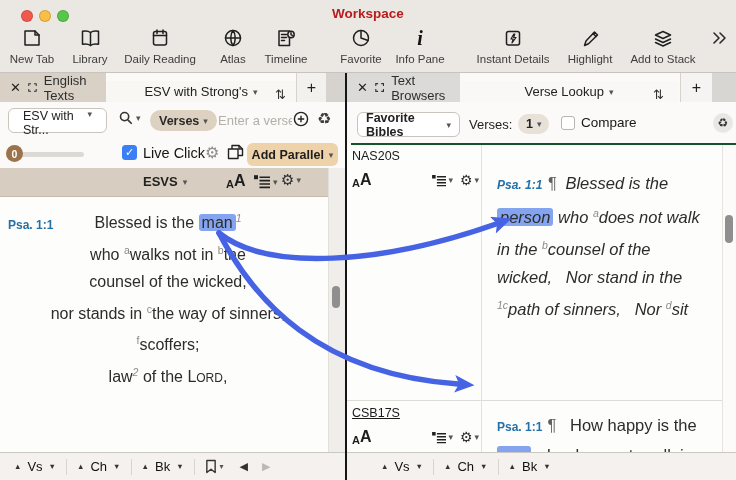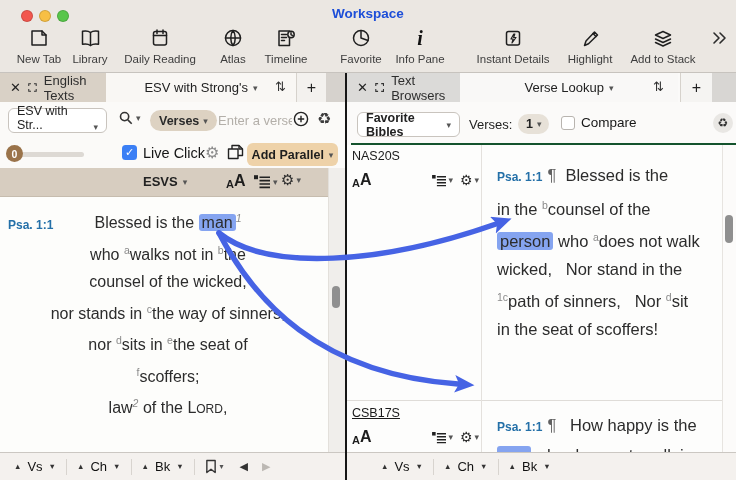--- a/index.html
+++ b/index.html
@@ -4,55 +4,55 @@
 <style>
   * { margin:0; padding:0; box-sizing:border-box; }
   html,body { width:736px; height:480px; overflow:hidden; }
   body { position:relative; font-family:"Liberation Sans","DejaVu Sans",sans-serif; background:#fff; color:#2c2c2c; }
 
   
   .header { position:absolute; left:0; top:0; width:736px; height:73px; background:#ebe7e2; border-bottom:1px solid #c7c3be; }
   .traffic { position:absolute; left:21px; top:10px; display:flex; gap:6px; }
   .traffic span { width:12px; height:12px; border-radius:50%; display:block; border:0.5px solid rgba(0,0,0,.15); }
   .t-red{ background:#f2574e; } .t-yellow{ background:#f7bf45; } .t-green{ background:#58c64a; }
-  .win-title { position:absolute; left:0; right:0; top:6px; text-align:center; font-size:13.5px; font-weight:bold; color:#1d4ed8; }
+  .win-title { position:absolute; left:0; right:0; top:6px; text-align:center; font-size:13.5px; font-weight:bold; color:#b91c1c; }
   .tb-item { position:absolute; top:26px; height:44px; text-align:center; cursor:default; }
   .tb-item .ticon { height:24px; display:flex; align-items:center; justify-content:center; }
   .tb-item .tlabel { font-size:11.5px; color:#3d3d3d; margin-top:3px; white-space:nowrap; }
   .tb-item svg { stroke:#1f1f1f; fill:none; stroke-width:1.5; stroke-linecap:round; stroke-linejoin:round; }
   .info-i { font-family:"Liberation Serif","DejaVu Serif",serif; font-style:italic; font-weight:bold; font-size:20px; color:#111; }
   .tb-overflow { position:absolute; right:8px; top:30px; }
 
   
   .pane { position:absolute; top:73px; height:379px; }
   .left-pane { left:0; width:345px; background:#fbfaf8; }
   .right-pane { left:347px; width:389px; background:#fbfaf9; }
   .pane-divider { position:absolute; left:345px; top:73px; width:2px; height:407px; background:#161616; z-index:6; }
 
   
   .tabbar { position:absolute; left:0; top:0; right:0; height:29px; }
   .zone { position:absolute; top:0; bottom:0; display:flex; align-items:center; gap:7px; padding-left:10px; font-size:13px; color:#2e2e2e; }
   .zone-left { left:0; width:106px; background:#d9d1c6; }
   .zone-right { left:0; width:113px; background:#dbdad8; }
   .icon-x { font-size:13px; color:#222; cursor:default; }
-  .tab-active { position:absolute; top:0; bottom:0; background:#f9f7f4; display:flex; align-items:center; justify-content:center; gap:5px; font-size:13px; color:#222; }
+  .tab-active { position:absolute; top:8px; bottom:0; background:#f9f7f4; display:flex; align-items:center; justify-content:center; gap:5px; font-size:13px; color:#222; }
   .tab-active-left { left:106px; width:190px; }
   .tab-active-right { left:113px; width:218px; background:#f9f8f7; }
   .sort-glyph { position:absolute; top:6px; font-size:13px; color:#333; }
   .plus-area { position:absolute; top:0; bottom:0; display:flex; align-items:center; justify-content:center; font-size:16px; color:#222; border-left:1px solid #d6d2cc; }
   .plus-left { left:296px; width:30px; background:#f3f1ee; }
   .plus-right { left:333px; width:32px; background:#f5f4f2; }
   .tab-rest { position:absolute; top:0; bottom:0; right:0; }
   .rest-left { left:326px; background:#d6d2cd; }
   .rest-right { left:365px; background:#d8d6d3; }
   .caret { font-size:9px; color:#555; }
 
   
   .search-row { position:absolute; left:0; top:29px; width:345px; height:37px; background:#fbfaf8; }
-  .mod-btn { position:absolute; left:8px; top:6px; width:99px; height:25px; background:#fff; border:1px solid #c9c4be; border-radius:6px; display:flex; align-items:flex-end; justify-content:space-between; padding:0 8px; font-size:12.5px; color:#222; }
+  .mod-btn { position:absolute; left:8px; top:6px; width:99px; height:25px; background:#fff; border:1px solid #c9c4be; border-radius:6px; display:flex; align-items:flex-start; justify-content:space-between; padding:0 14px; font-size:12.5px; color:#222; }
   .mag-wrap { position:absolute; left:119px; top:9px; display:flex; align-items:center; gap:3px; }
   .scope-pill { position:absolute; left:150px; top:8px; height:21px; background:#ddd2c2; border-radius:10.5px; display:flex; align-items:center; gap:4px; padding:0 9px; font-size:12.5px; font-weight:bold; color:#2a2a2a; }
   .verse-input { position:absolute; left:218px; top:7px; width:74px; height:23px; border:none; background:transparent; font-size:13px; color:#444; font-family:inherit; }
   .verse-input::placeholder { color:#b3afa9; }
   .circle-plus { position:absolute; left:293px; top:9px; }
   .recycle-left { position:absolute; left:317px; top:7px; font-size:16px; color:#3b3b3b; }
 
   .live-row { position:absolute; left:0; top:66px; width:345px; height:29px; background:#fbfaf8; }
   .hit-track { position:absolute; left:14px; top:13px; width:70px; height:4.5px; background:#ddd9d4; border-radius:2.5px; }
   .hit-badge { position:absolute; left:6px; top:6px; width:17px; height:17px; border-radius:50%; background:#9a734a; color:#fff; font-size:10.5px; font-weight:bold; display:flex; align-items:center; justify-content:center; }
@@ -96,21 +96,21 @@
   .browser-content { position:absolute; left:0; top:72px; right:0; bottom:0; background:#fdfdfc; }
   .module-col-divider { position:absolute; left:134px; top:0; bottom:0; width:1px; background:#e4e1dd; }
   .section-divider { position:absolute; left:0; top:255px; right:14px; height:1px; background:#dfdcd8; }
   .mod-label { position:absolute; left:5px; font-size:12.5px; color:#1b1b1b; }
   .mod-label-nas { top:4px; } .mod-label-csb { top:261px;text-decoration:underline; }
   .mod-controls { position:absolute; left:5px; width:125px; display:flex; align-items:center; }
   .mod-controls-nas { top:26px; } .mod-controls-csb { top:283px; }
   .mod-controls .para-group { margin-left:60px; display:flex; align-items:center; gap:2px; }
   .mod-controls .gear-group { margin-left:7px; display:flex; align-items:center; gap:2px; font-size:14px; color:#2c2c2c; }
   .rtext { position:absolute; left:150px; width:216px; }
-  .rtext-nas { top:16px; } .rtext-csb { top:266px; }
+  .rtext-nas { top:24px;font-style:italic; } .rtext-csb { top:266px; }
   .rtext .esv-line { text-align:left; padding:0; font-size:16.5px; line-height:28px; }
   .scroll-strip-right { position:absolute; right:0; top:0; bottom:0; width:14px; background:#fcfbfa; border-left:1px solid #e7e4e0; }
   .thumb-right { right:3px; top:70px; height:28px; }
 
   
   .bottom-bar { position:absolute; left:0; top:452px; width:736px; height:28px; background:#f4f1ee; border-top:1px solid #cbc7c2; display:flex; align-items:center; z-index:5; }
   .nav-group { display:flex; align-items:center; gap:6px; font-size:13px; color:#111; }
   .spin { font-size:7.5px; color:#333; }
   .vsep { width:1px; height:16px; background:#d8d4cf; margin:0 10px; }
   .bm-caret { font-size:8px; color:#555; margin-left:3px; }
@@ -126,21 +126,21 @@
 <body>
 
 <div class="header">
   <div class="traffic">
     <span class="t-red"></span>
     <span class="t-yellow"></span>
     <span class="t-green"></span>
   </div>
   <div class="win-title">Workspace</div>
 
-  <div class="tb-item" style="left:11px;width:56px;">
+  <div class="tb-item" style="left:4px;width:56px;">
     <div class="ticon">
         <svg width="22" height="22" viewBox="0 0 22 22">
           <path d="M4,4 h10 l4,4 v10 h-14 z"></path>
           <path d="M14,4 v4 h4"></path>
         </svg>
       </div>
     <div class="tlabel">New Tab</div>
   </div>
   <div class="tb-item" style="left:62px;width:56px;">
     <div class="ticon">
@@ -310,21 +310,20 @@
       <span>⚙</span>
       <span class="caret">▾</span>
     </div>
   </div>
 
   <div class="esv-area poetry">
       <div class="esv-line"><span class="vref">Psa. 1:1</span><span class="sg-t">Blessed is the </span><span class="sg-hl">man</span><span class="sg-fn">1</span></div>
       <div class="esv-line"><span class="sg-t">who </span><span class="sg-x">a</span><span class="sg-t">walks not in </span><span class="sg-x">b</span><span class="sg-t">the</span></div>
       <div class="esv-line"><span class="sg-t">counsel of the wicked,</span></div>
       <div class="esv-line"><span class="sg-t">nor stands in </span><span class="sg-x">c</span><span class="sg-t">the way of sinners,</span></div>
-      <div class="esv-line"><span class="sg-t">nor </span><span class="sg-x">d</span><span class="sg-t">sits in </span><span class="sg-x">e</span><span class="sg-t">the seat of</span></div>
       <div class="esv-line"><span class="sg-x">f</span><span class="sg-t">scoffers;</span></div>
       <div class="esv-line"><span class="sg-t">law</span><span class="sg-fn">2</span><span class="sg-t"> of the L</span><span class="sg-sc">ORD</span><span class="sg-t">,</span></div>
     </div>
   <div class="scroll-strip-left"></div>
   <div class="thumb thumb-left"></div>
 </div>
 
 <div class="pane right-pane">
   <div class="tabbar">
     <div class="zone zone-right">
@@ -372,25 +371,24 @@
           </svg>
         <span class="caret">▾</span>
       </div>
       <div class="gear-group">
         <span>⚙</span>
         <span class="caret">▾</span>
       </div>
     </div>
     <div class="rtext rtext-nas prose">
         <div class="esv-line"><span class="vref">Psa. 1:1</span><span class="sg-pil">¶</span><span class="sg-t">  Blessed is the</span></div>
+        <div class="esv-line"><span class="sg-hl">person</span><span class="sg-t"> who </span><span class="sg-x">a</span><span class="sg-t">does not walk</span></div>
         <div class="esv-line"><span class="sg-t">in the </span><span class="sg-x">b</span><span class="sg-t">counsel of the</span></div>
-        <div class="esv-line"><span class="sg-hl">person</span><span class="sg-t"> who </span><span class="sg-x">a</span><span class="sg-t">does not walk</span></div>
         <div class="esv-line"><span class="sg-t">wicked,   Nor stand in the</span></div>
         <div class="esv-line"><span class="sg-x">1c</span><span class="sg-t">path of sinners,   Nor </span><span class="sg-x">d</span><span class="sg-t">sit</span></div>
-        <div class="esv-line"><span class="sg-t">in the seat of scoffers!</span></div>
       </div>
 
     <div class="section-divider"></div>
 
     <div class="mod-label mod-label-csb">CSB17S</div>
     <div class="mod-controls mod-controls-csb">
       <div class="aa">
           <span class="a-sm">A</span>
           <span class="a-lg">A</span>
         </div>

